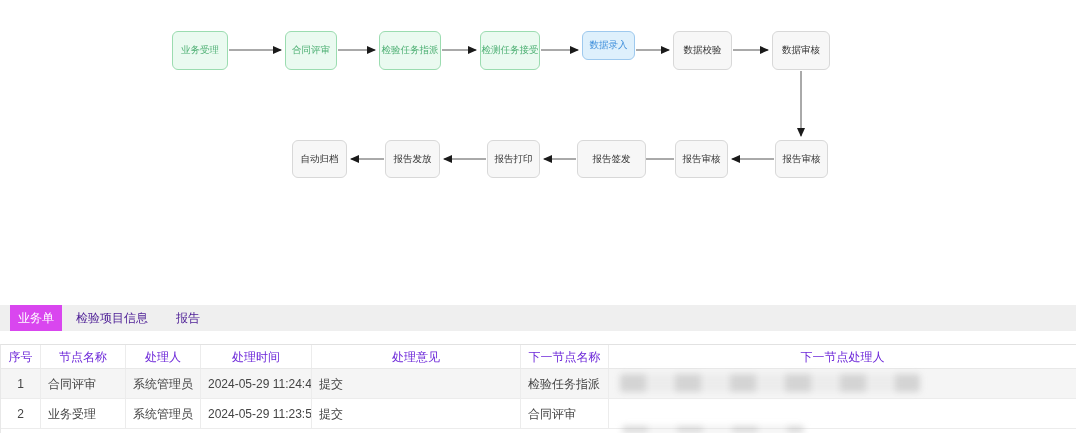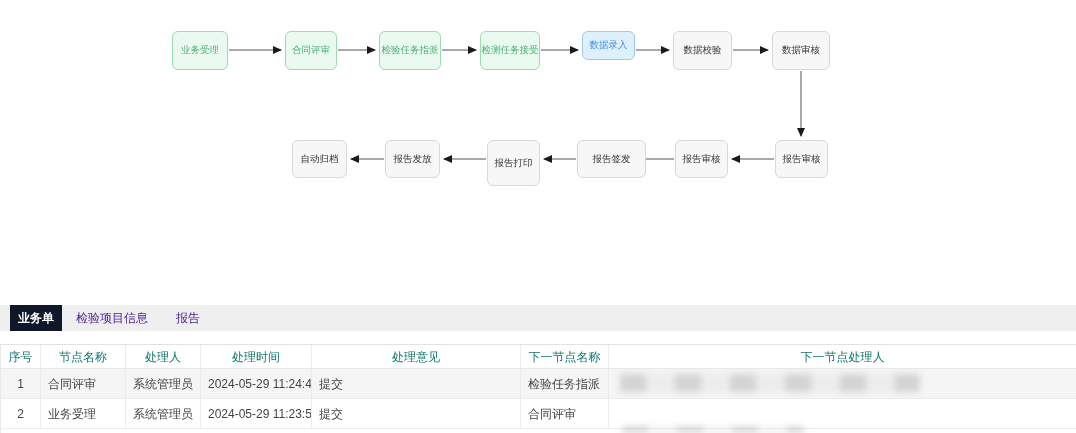--- a/index.html
+++ b/index.html
@@ -17,28 +17,28 @@
   }
   .node.done{background:#eafaf0;border:1px solid #9bdcb0;color:#4caf72;}
   .node.current{background:#def0fc;border:1px solid #9ec9ee;color:#3f8fdb;}
   .node.pending{background:#f7f7f7;border:1px solid #d8d8d8;color:#333;}
   
   #tabbar{
     position:absolute;left:0;top:305px;width:1076px;height:26px;
     background:#efefef;display:flex;align-items:stretch;
   }
   .tab{display:flex;align-items:center;font-size:12px;color:#4c1d95;padding:8px 14px;cursor:pointer;}
-  .tab.active{background:#0f172a;color:#fff;font-weight:bold;margin-left:10px;padding:0 8px;}
+  .tab.active{background:#d946ef;color:#fff;font-weight:normal;margin-left:10px;padding:0 8px;}
   
   #table{position:absolute;left:0;top:344px;width:1076px;border-top:1px solid #e2e2e2;border-left:1px solid #e8e8e8;box-sizing:border-box;}
   .tr{display:grid;grid-template-columns:40px 85px 75px 111px 209px 88px 467px;box-sizing:border-box;}
   .tr > div{border-right:1px solid #ececec;box-sizing:border-box;overflow:hidden;white-space:nowrap;}
   .tr > div:last-child{border-right:none;}
   .thead{height:24px;line-height:24px;background:#fff;border-bottom:1px solid #e8e8e8;}
-  .thead > div{text-align:center;font-size:12px;color:#0f766e;}
+  .thead > div{text-align:center;font-size:12px;color:#6d28d9;}
   .row{height:30px;line-height:30px;font-size:12px;color:#444;border-bottom:1px solid #ececec;background:#fff;}
   .row.striped{background:#f5f5f5;}
   .row > div{padding-left:7px;}
   .row > div.idx{text-align:center;padding-left:0;}
   .stub{height:5px;background:#fff;}
   
   .redact{
     position:absolute;border-radius:3px;filter:blur(3px);
     background:repeating-linear-gradient(90deg,rgba(185,185,185,.55) 0 26px,rgba(228,228,228,.5) 26px 55px);
   }
@@ -94,21 +94,21 @@
 
   <div class="node pending" style="left:775px;top:140px;width:53px;height:38px;">
       <span>报告审核</span>
     </div>
   <div class="node pending" style="left:675px;top:140px;width:53px;height:38px;">
       <span>报告审核</span>
     </div>
   <div class="node pending" style="left:577px;top:140px;width:69px;height:38px;">
       <span>报告签发</span>
     </div>
-  <div class="node pending" style="left:487px;top:140px;width:53px;height:46px;">
+  <div class="node pending" style="left:487px;top:140px;width:53px;height:38px;">
       <span>报告打印</span>
     </div>
   <div class="node pending" style="left:385px;top:140px;width:55px;height:38px;">
       <span>报告发放</span>
     </div>
   <div class="node pending" style="left:292px;top:140px;width:55px;height:38px;">
       <span>自动归档</span>
     </div>
 </div>
 

